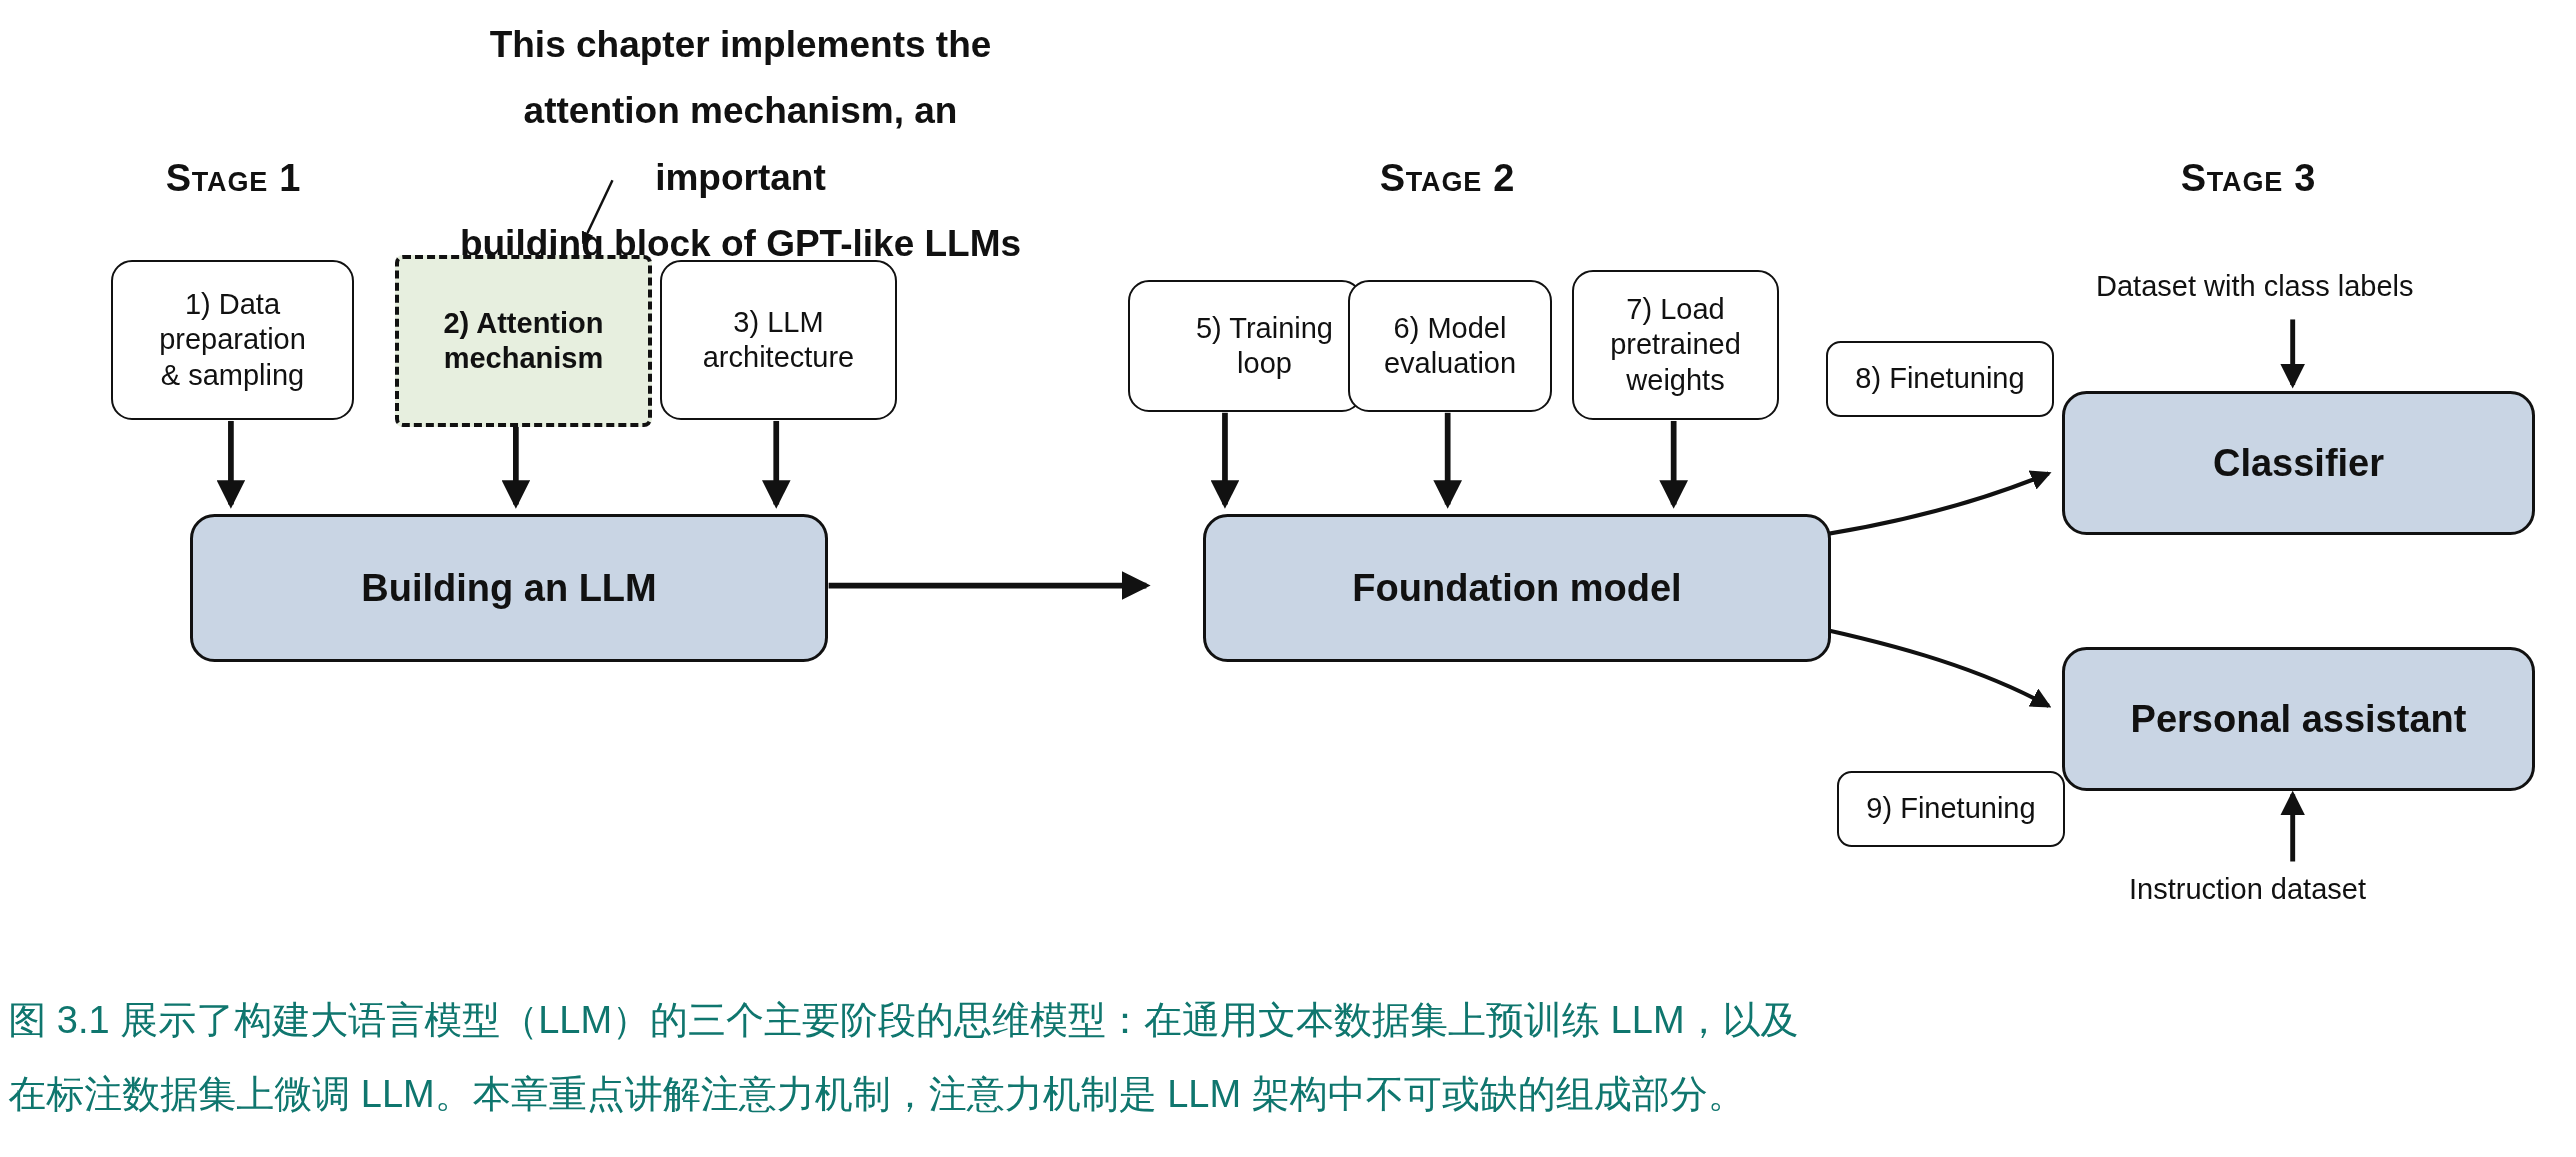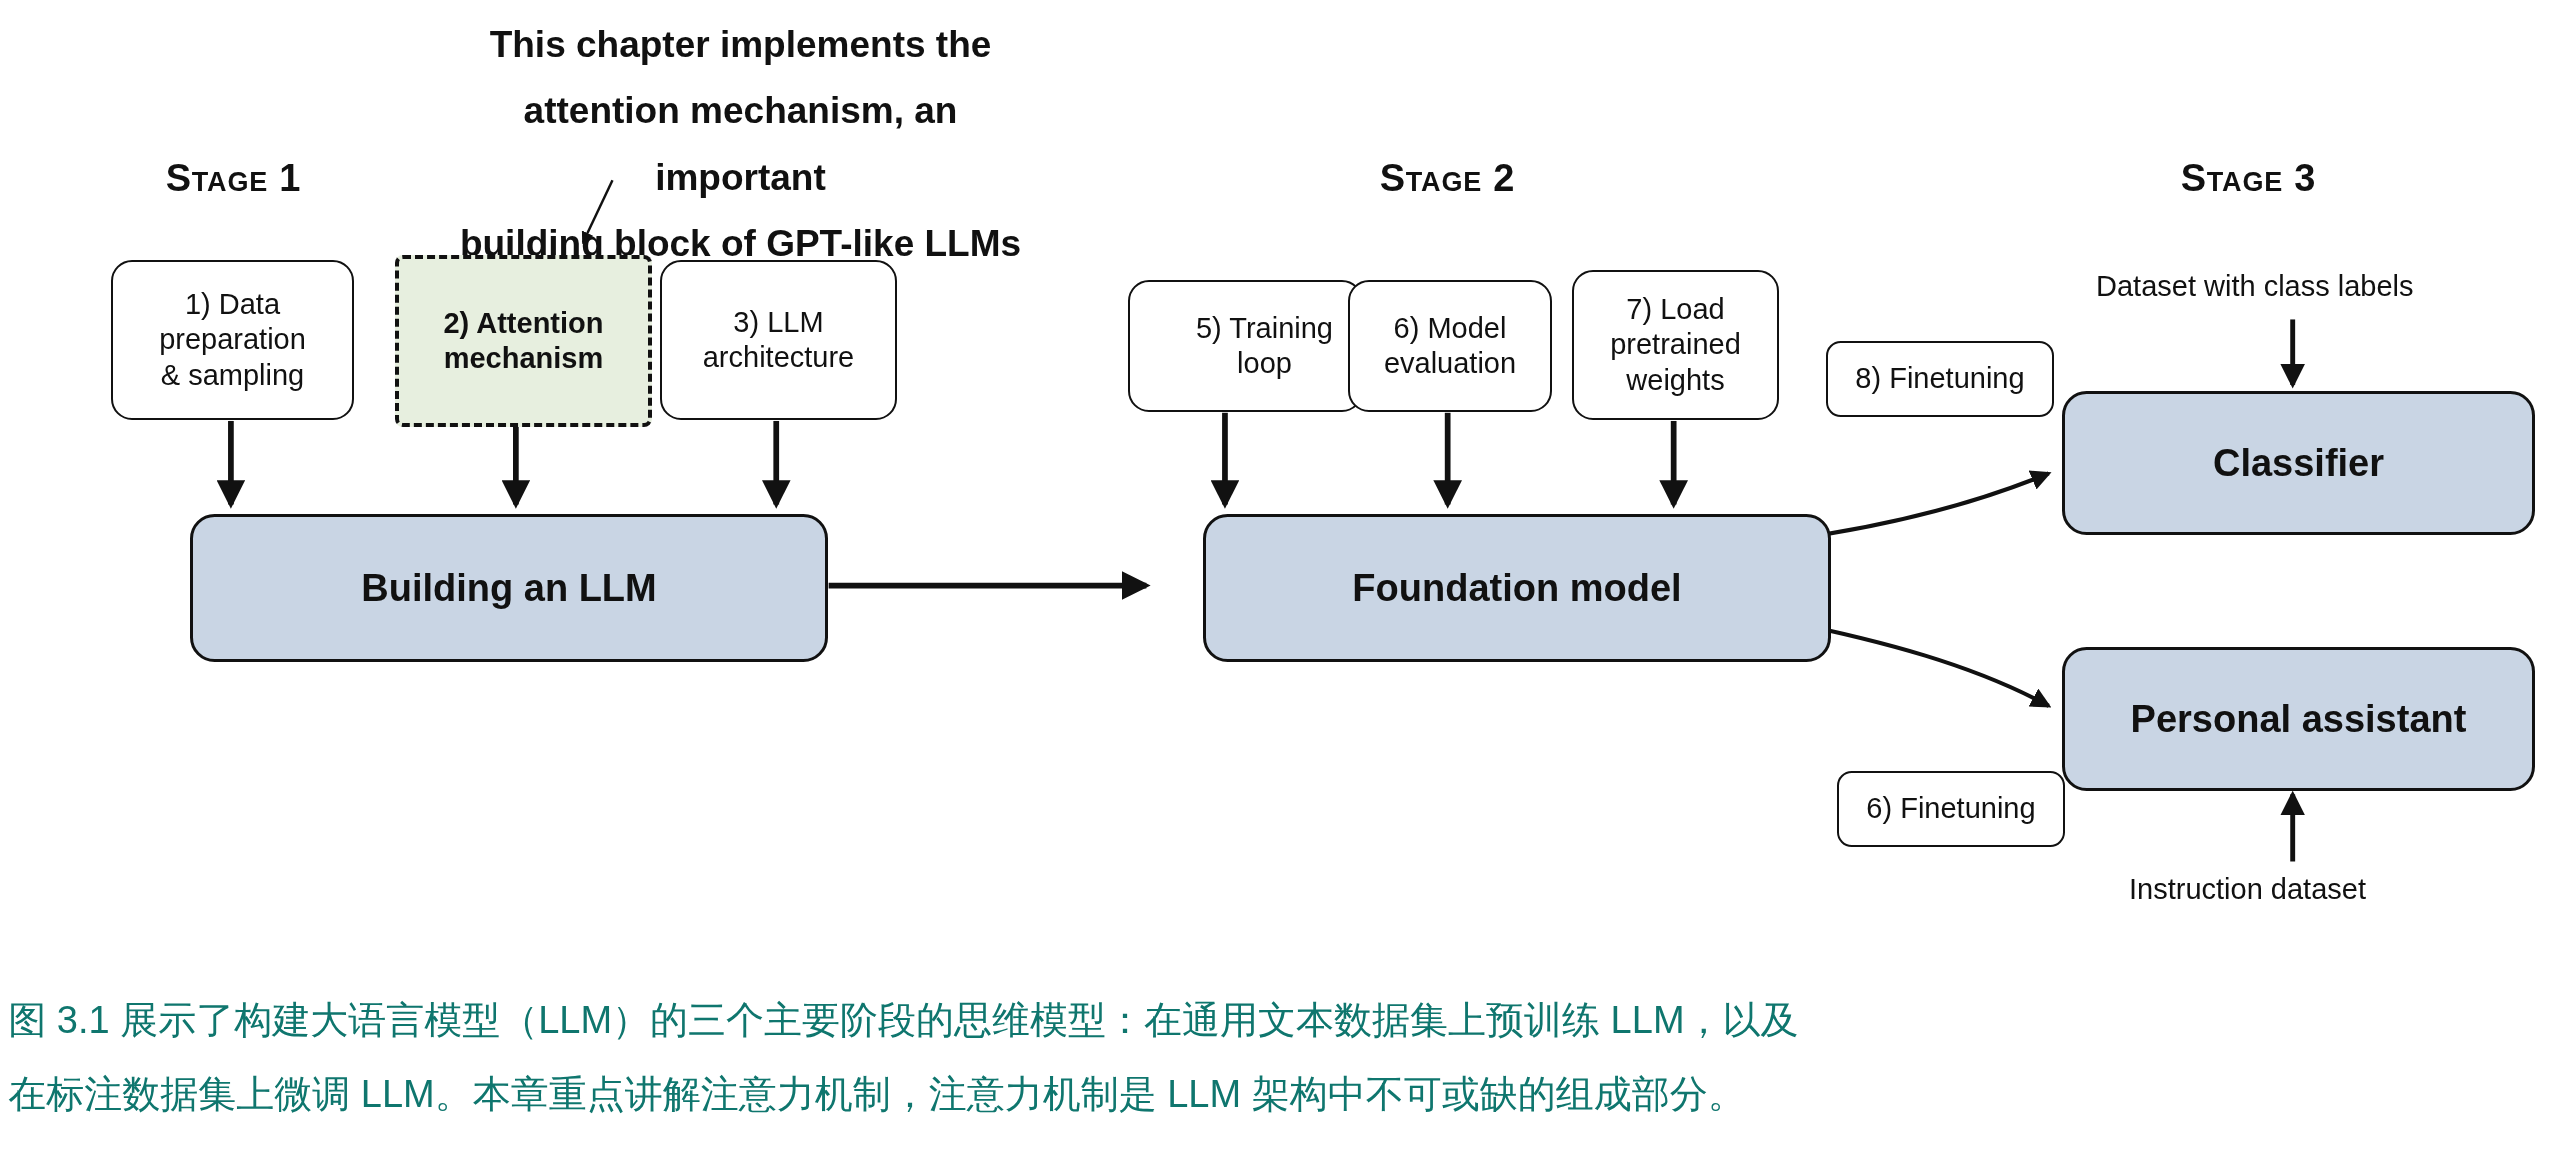--- a/index.html
+++ b/index.html
@@ -127,21 +127,21 @@
 loop</div>
   <div class="sbox" style="left:1348px; top:280px; width:200px; height:128px;">6) Model
 evaluation</div>
   <div class="sbox" style="left:1572px; top:270px; width:203px; height:146px;">7) Load
 pretrained
 weights</div>
 
   <div class="bigbox" style="left:1158px; top:514px; width:622px; height:142px;margin-left:45px;">Foundation model</div>
 
   <div class="sbox tag" style="left:1826px; top:341px; width:224px; height:72px;">8) Finetuning</div>
-  <div class="sbox tag" style="left:1837px; top:771px; width:224px; height:72px;">6) Finetuning</div>
+  <div class="sbox tag" style="left:1837px; top:771px; width:224px; height:72px;">9) Finetuning</div>
 
   <div class="dlabel" style="left:2096px; top:270px; width:393px;">Dataset with class labels</div>
 
   <div class="bigbox" style="left:2062px; top:391px; width:467px; height:138px;">Classifier</div>
   <div class="bigbox" style="left:2062px; top:647px; width:467px; height:138px;">Personal assistant</div>
 
   <div class="dlabel" style="left:2129px; top:873px; width:328px;">Instruction dataset</div>
 
   <div class="caption" style="left:8.2px; top:983px; width:2555px;">图 3.1 展示了构建大语言模型（LLM）的三个主要阶段的思维模型：在通用文本数据集上预训练 LLM，以及
 在标注数据集上微调 LLM。本章重点讲解注意力机制，注意力机制是 LLM 架构中不可或缺的组成部分。</div>

